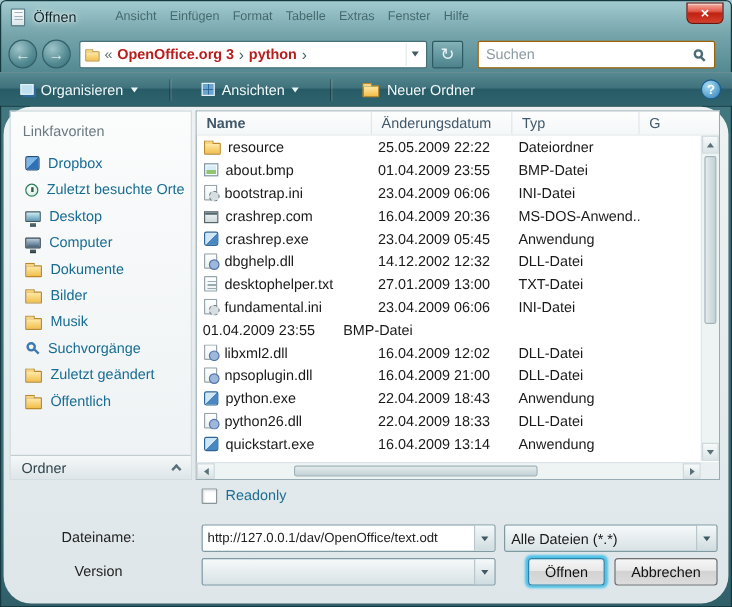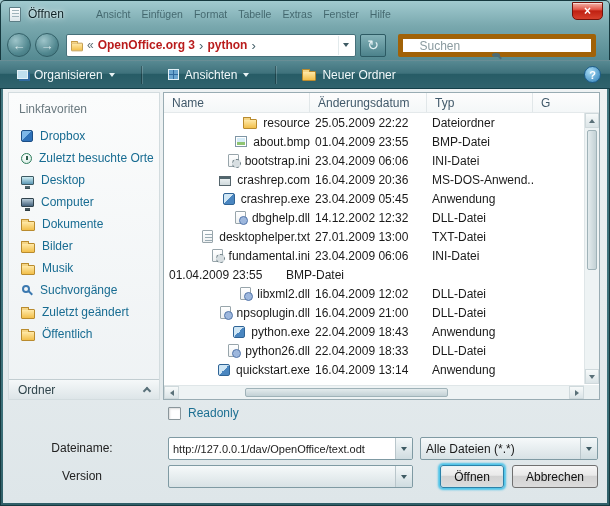--- a/index.html
+++ b/index.html
@@ -40,22 +40,22 @@
     display:flex; align-items:center; padding:0 3px; gap:3px; margin-left:3px; }
   .bc-folder { transform:scale(.85); }
   .bc-chev { color:#5c6e74; }
   .bc-seg { color:#b91c1c; padding:0 1px;font-weight:bold; }
   .bc-sep { color:#47626b; font-size:13px; }
   .bc-spacer { flex:1; }
   .bc-drop { width:14px; height:19px; display:flex; align-items:center; justify-content:center; border-left:1px solid #e2eaec; }
   .refresh-btn { width:26px; height:23px; border-radius:2px; border:1px solid #2c5a63;
     background:linear-gradient(#83b2b8,#4c828b); color:#e6f3f5; font-size:14px;
     display:flex; align-items:center; justify-content:center; }
-  .searchbox { margin-left:8px; width:198px; height:23px; background:#fff; border:5px solid #a16207;
-    border-radius:2px; display:flex; align-items:center; padding:0 6px;flex-direction:column; }
+  .searchbox { margin-left:8px; width:198px; height:23px; background:#fff; border:1px solid #a16207;
+    border-radius:2px; display:flex; align-items:center; padding:0 6px; }
   .searchbox input { flex:1; border:0; outline:0; font:12px "Liberation Sans",sans-serif; color:#333; background:transparent; }
   .searchbox input::placeholder { color:#8b9ba0; }
   .mag { width:8px; height:8px; border:2px solid #4c6b74; border-radius:50%; position:relative; margin-right:3px; }
   .mag::after { content:""; position:absolute; right:-4px; bottom:-3px; width:5px; height:2px;
     background:#4c6b74; transform:rotate(45deg); }
 
   
   .toolbar { position:absolute; left:0; top:60px; width:610px; height:29px;
     background:linear-gradient(180deg,#578992 0%,#3f727c 45%,#275c66 50%,#30636d 100%);
     border-top:1px solid rgba(255,255,255,.28); border-bottom:1px solid #143f48;
@@ -69,21 +69,21 @@
     background:linear-gradient(#9fd0ea,#5d9bc9),linear-gradient(#9fd0ea,#5d9bc9);
     background-color:#6aa5cf;
     background-image:linear-gradient(90deg,transparent 4px,#2f6a9e 4px,#2f6a9e 5px,transparent 5px),
                      linear-gradient(0deg,transparent 4px,#2f6a9e 4px,#2f6a9e 5px,transparent 5px); }
   .help-btn { margin-left:auto; width:17px; height:17px; border-radius:50%;
     background:radial-gradient(circle at 35% 30%,#a7dcf5,#2e7fb8); border:1px solid #1c5d8c;
     color:#fff; font-weight:bold; font-size:11px; display:flex; align-items:center; justify-content:center; }
 
   
   .client { position:absolute; left:3px; top:89px; width:604px; height:414px;
-    background:linear-gradient(#eef2f3,#dee6e9); }
+    background:linear-gradient(#eef2f3,#dee6e9);border-radius:23px; }
 
   
   .sidebar { position:absolute; left:5px; top:3px; width:152px; height:308px;
     background:linear-gradient(#fbfcfc,#eef2f4); border:1px solid #d3dcdf; }
   .sb-header { padding:9px 0 9px 10px; color:#6b7a80; }
   .sb-item { height:22px; display:flex; align-items:center; gap:7px; padding-left:12px; color:#186c92; }
   .sb-footer { position:absolute; left:0; right:0; bottom:0; height:20px;
     background:linear-gradient(#f5f8f9,#dde5e8); border-top:1px solid #c2cdd1;
     display:flex; align-items:center; padding:0 9px; color:#30454c; }
   .chev-up { margin-left:auto; width:6px; height:6px; border-left:2px solid #5a717a; border-top:2px solid #5a717a;
@@ -127,24 +127,24 @@
     background:linear-gradient(#f2f6f7,#cfd9dc); box-shadow:inset 0 2px 0 #51666d; margin-top:2px; }
   .ic-exe { width:12px; height:12px; border:1px solid #2f6496; border-radius:2px;
     background:linear-gradient(135deg,#cfe6f5 50%,#4a86c0 50%); }
 
   
   .filelist { position:absolute; left:160px; top:3px; width:437px; height:308px;
     background:#fff; border:1px solid #99acb3; }
   .fl-header { height:20px; display:flex; border-bottom:1px solid #e4e9eb; color:#41596a;
     background:linear-gradient(#fdfdfd,#f4f7f8); }
   .fl-header .hcell { display:flex; align-items:center; padding-left:8px; border-right:1px solid #e1e7e9; }
-  .h-name { width:146px; } .h-date { width:117px; } .h-type { width:106px; } .h-size { flex:1; border-right:none !important; }
+  .h-name { width:146px;font-weight:bold; } .h-date { width:117px; } .h-type { width:106px; } .h-size { flex:1; border-right:none !important; }
   .frows { height:266px; overflow:hidden; }
   .frow { height:19px; display:flex; align-items:center; }
-  .c-name { width:146px; display:flex; align-items:center; gap:6px; padding-left:6px; overflow:hidden; white-space:nowrap;justify-content:flex-end; }
+  .c-name { width:146px; display:flex; align-items:center; gap:6px; padding-left:6px; overflow:hidden; white-space:nowrap; }
   .c-date { width:117px; padding-left:5px; white-space:nowrap; }
   .c-type { width:106px; padding-left:5px; white-space:nowrap; overflow:hidden; }
   .c-size { flex:1; }
 
   
   .vscroll { position:absolute; right:0; top:20px; bottom:15px; width:15px;
     background:#eef3f4; border-left:1px solid #dfe6e8; display:flex; flex-direction:column; }
   .hscroll { position:absolute; left:0; right:15px; bottom:0; height:14px;
     background:#eef3f4; border-top:1px solid #dfe6e8; display:flex; }
   .scorner { position:absolute; right:0; bottom:0; width:15px; height:14px; background:#eaf0f1; }

